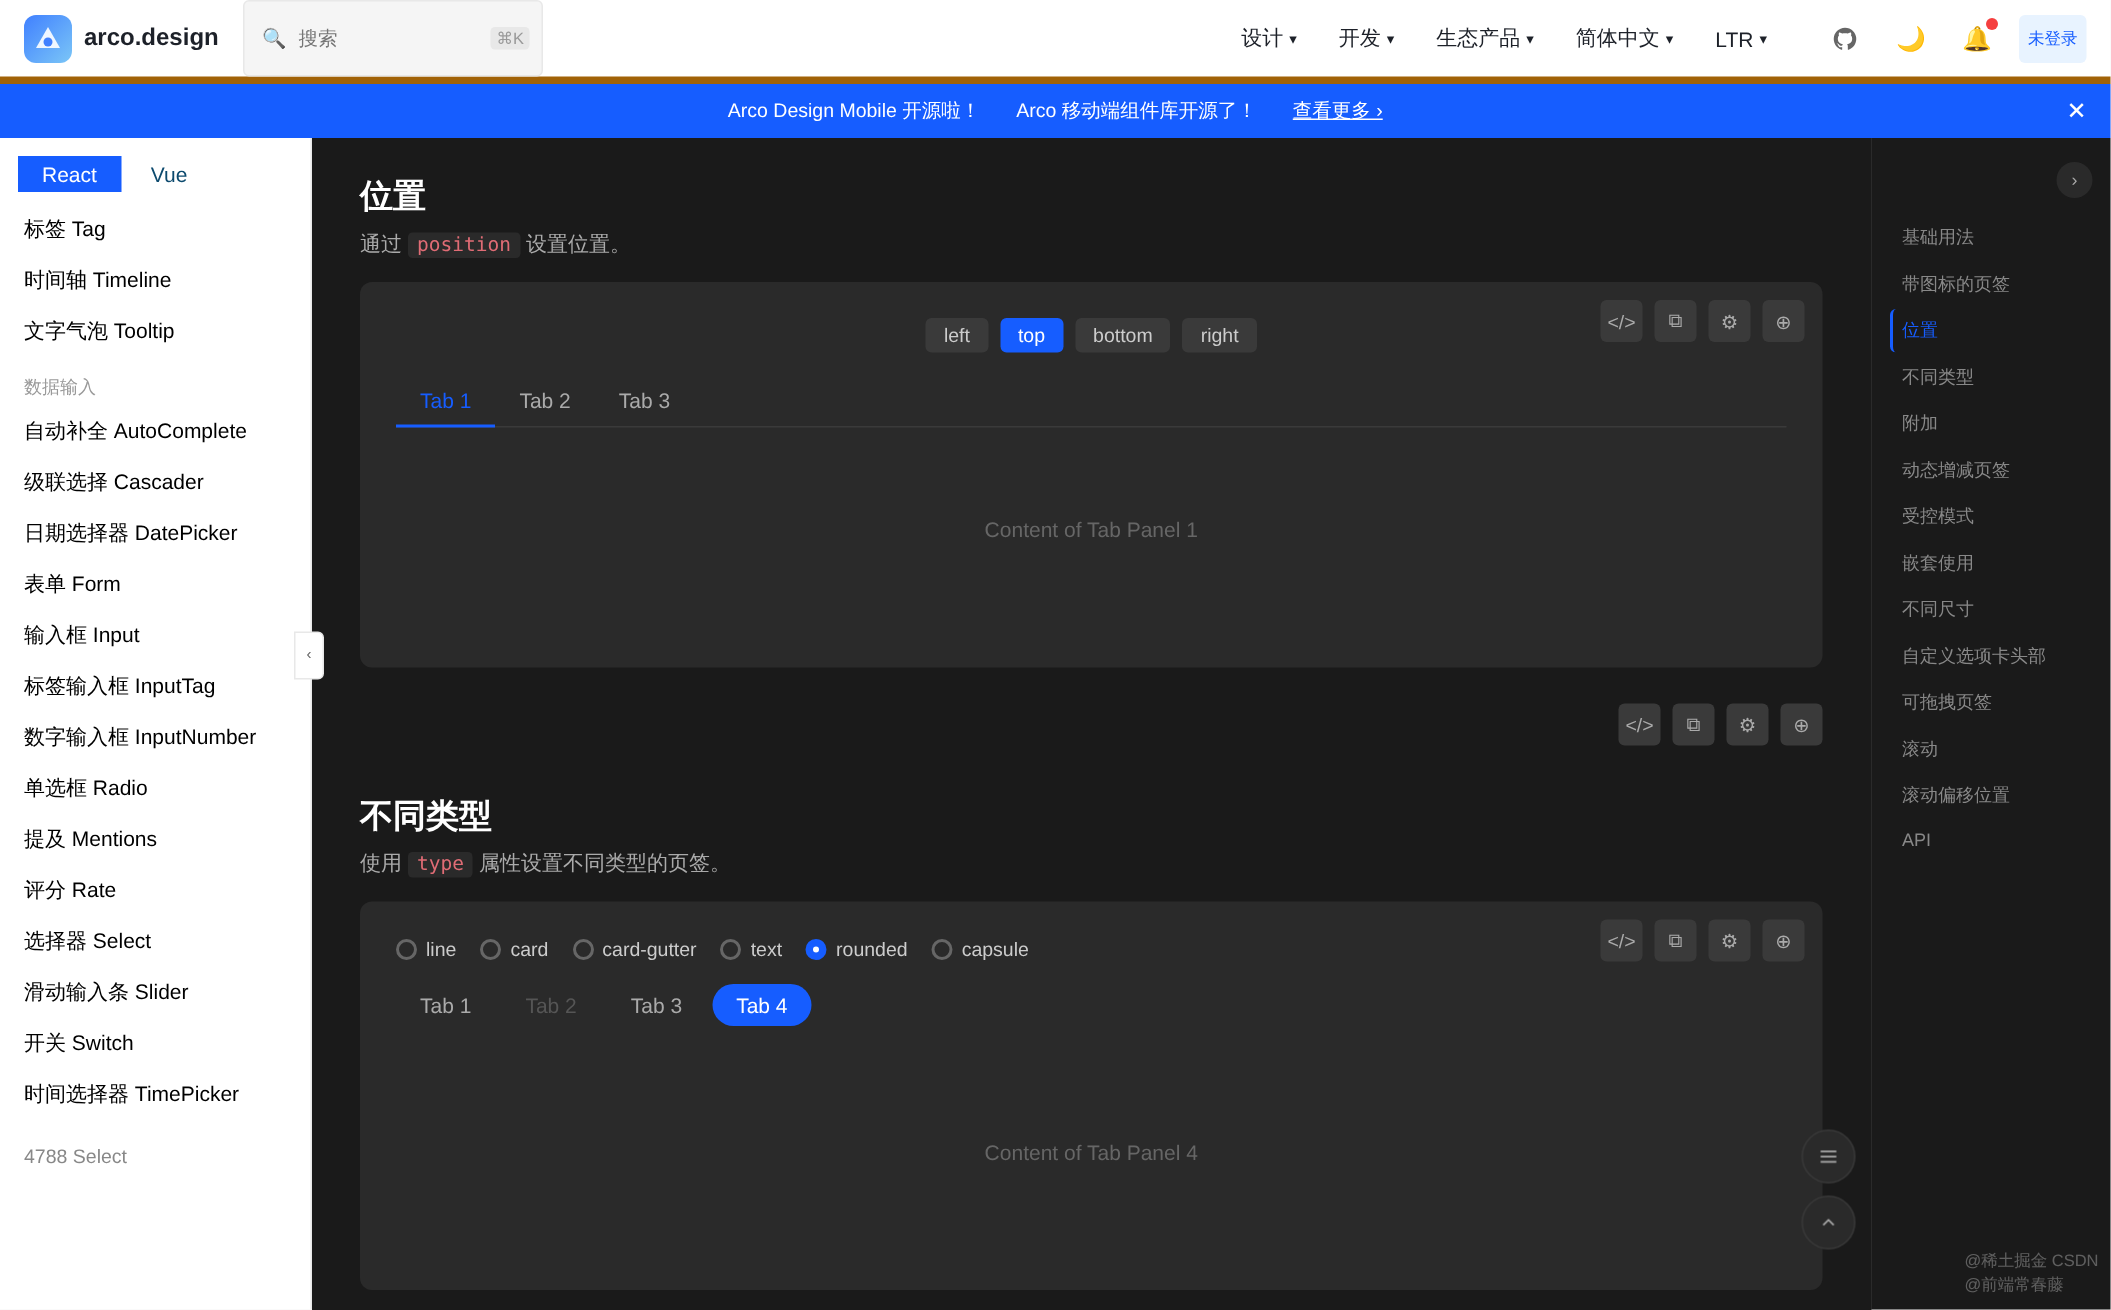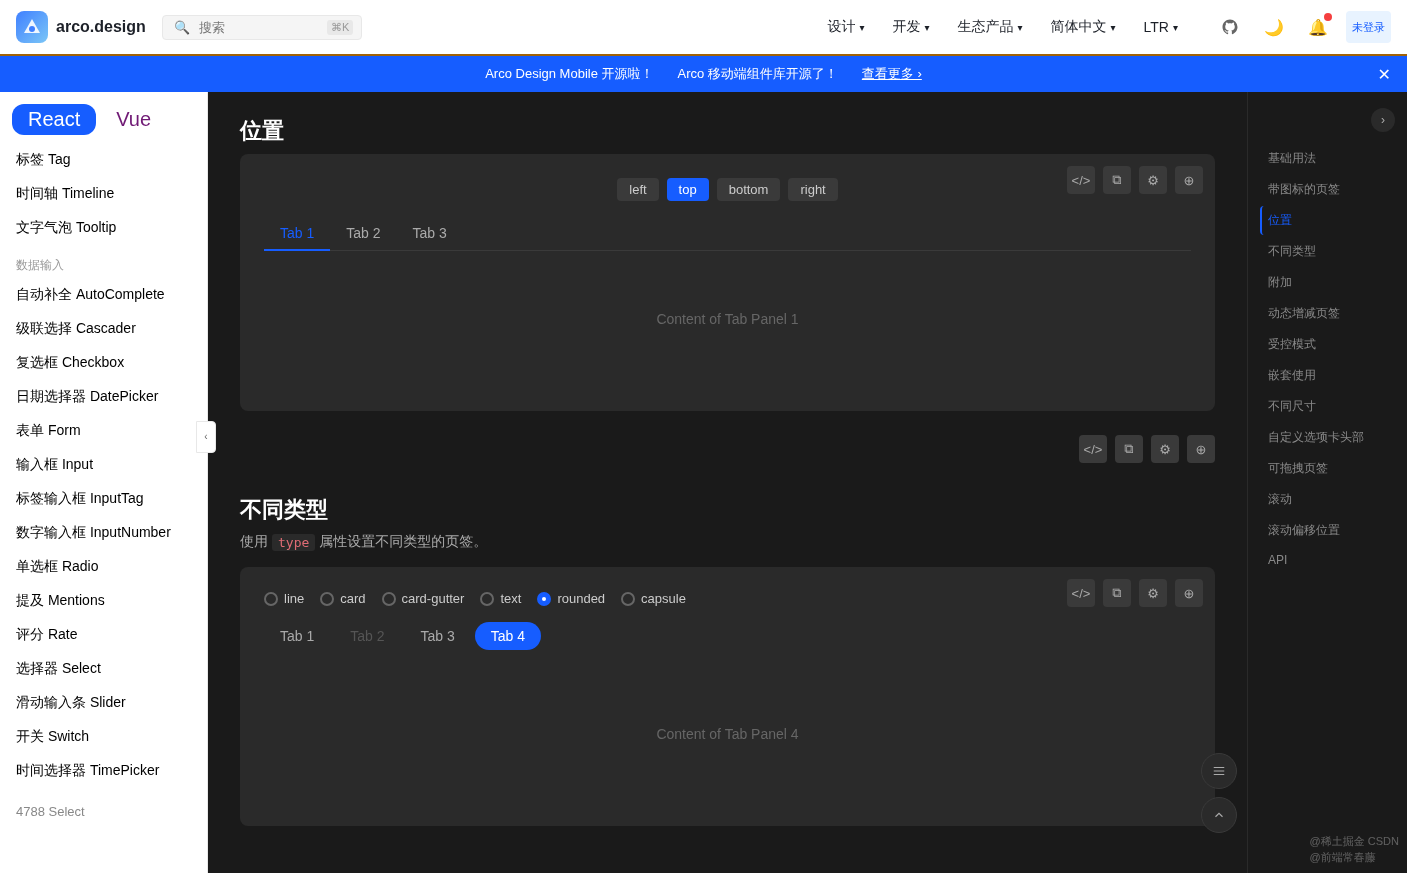--- a/index.html
+++ b/index.html
@@ -2,23 +2,22 @@
 <html><head>
   <meta charset="utf-8">
   <style>
     * { box-sizing: border-box; margin: 0; padding: 0; }
     body { font-family: -apple-system, BlinkMacSystemFont, 'PingFang SC', 'Microsoft YaHei', sans-serif; background: #f5f5f5; overflow: hidden; height: 873px; width: 1407px; }
 
     
     .top-nav {
       height: 56px;
       background: #fff;
-      border-bottom: 2px solid #a16207;
+      border-bottom: 5px solid #a16207;
       display: flex;
-      align-items: center;
       padding: 0 16px;
       gap: 16px;
       position: fixed;
       top: 0; left: 0; right: 0;
       z-index: 100;
     }
     .nav-logo {
       display: flex; align-items: center; gap: 8px;
       font-size: 16px; font-weight: 600; color: #1d2129;
     }
@@ -74,24 +73,24 @@
       overflow-y: auto;
       flex-shrink: 0;
       padding-bottom: 20px;
     }
     .sidebar-tabs {
       display: flex;
       padding: 12px 12px 0;
       gap: 4px;
     }
     .sidebar-tab {
-      padding: 4px 16px; border-radius: 12px; font-size: 20px; cursor: pointer;
+      padding: 4px 16px; border-radius: 0; font-size: 14px; cursor: pointer;
     }
     .sidebar-tab.active { background: #165dff; color: #fff; }
-    .sidebar-tab.inactive { color: #701a75; }
+    .sidebar-tab.inactive { color: #0c4a6e; }
     .sidebar-item {
       padding: 8px 16px; font-size: 14px; cursor: pointer;
       display: flex; align-items: center;
     }
     .sidebar-item.active { background: #e8f3ff; color: #165dff; border-right: 2px solid #165dff; }
     .sidebar-section {
       padding: 12px 16px 4px; font-size: 12px; color: #999;
     }
 
     
@@ -309,21 +308,20 @@
       <div class="sidebar-tab inactive">Vue</div>
     </div>
     <div style="height:8px;"></div>
     <div class="sidebar-item">标签 Tag</div>
     <div class="sidebar-item">时间轴 Timeline</div>
     <div class="sidebar-item">文字气泡 Tooltip</div>
 
     <div class="sidebar-section">数据输入</div>
     <div class="sidebar-item">自动补全 AutoComplete</div>
     <div class="sidebar-item">级联选择 Cascader</div>
-    <div class="sidebar-item">复选框 Checkbox</div>
     <div class="sidebar-item">日期选择器 DatePicker</div>
     <div class="sidebar-item">表单 Form</div>
     <div class="sidebar-item">输入框 Input</div>
     <div class="sidebar-item">标签输入框 InputTag</div>
     <div class="sidebar-item">数字输入框 InputNumber</div>
     <div class="sidebar-item">单选框 Radio</div>
     <div class="sidebar-item">提及 Mentions</div>
     <div class="sidebar-item">评分 Rate</div>
     <div class="sidebar-item">选择器 Select</div>
     <div class="sidebar-item">滑动输入条 Slider</div>
@@ -332,20 +330,25 @@
     <div style="height:8px;"></div>
     <div class="sidebar-item" style="color:#888;font-size:13px;">4788 Select</div>
   </aside>
 
   <div class="sidebar-toggle">‹</div>
 
   <main class="main-content">
 
     <div class="section">
       <h2 class="section-title">位置</h2>
+      <div class="section-desc">
+        <span>通过</span>
+        <span class="code-tag">position</span>
+        <span>设置位置。</span>
+      </div>
 
       <div class="demo-card">
         <div class="demo-actions">
           <div class="demo-action-btn" title="view code">&lt;/&gt;</div>
           <div class="demo-action-btn" title="copy">⧉</div>
           <div class="demo-action-btn" title="settings">⚙</div>
           <div class="demo-action-btn" title="expand">⊕</div>
         </div>
 
         <div class="position-buttons">

